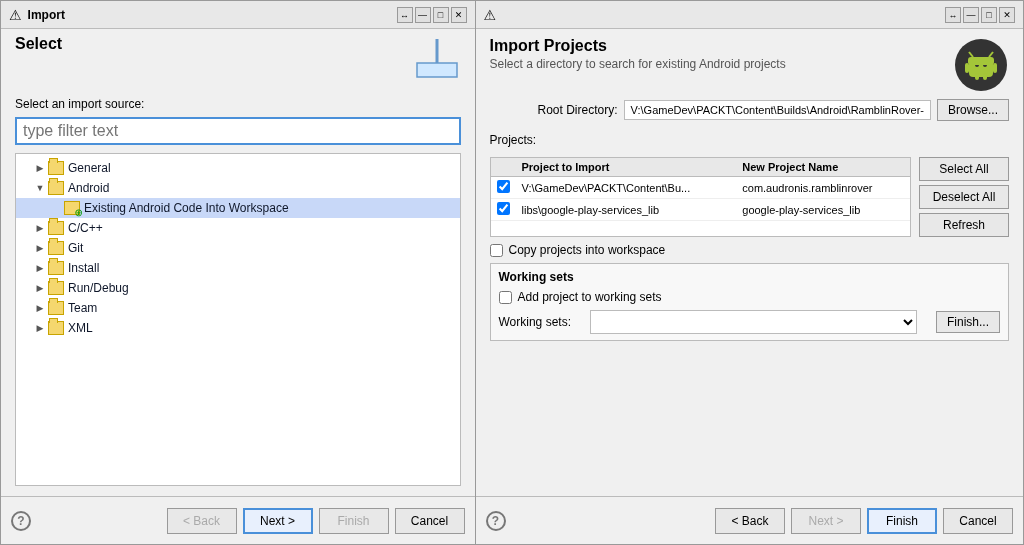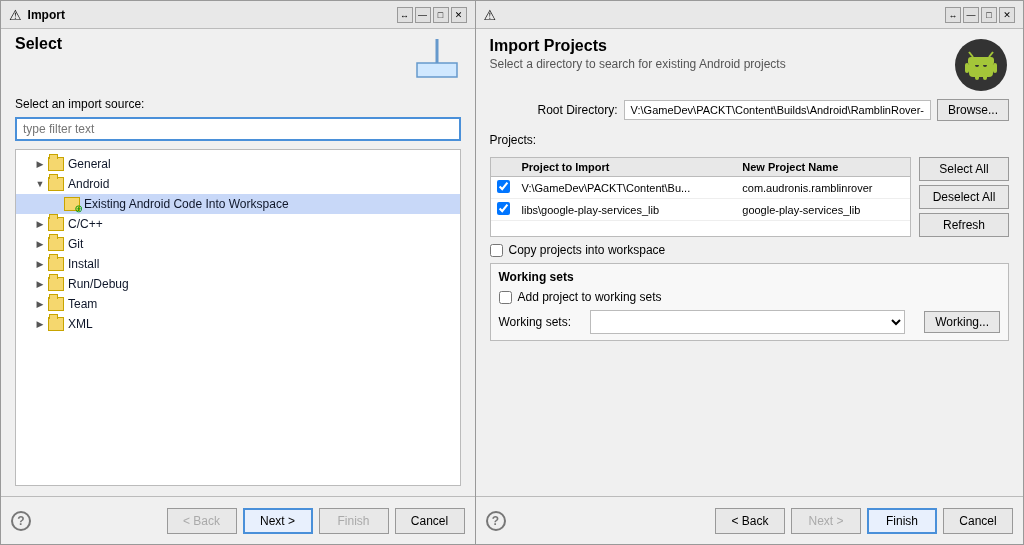--- a/index.html
+++ b/index.html
@@ -65,21 +65,21 @@
     .source-label {
       font-size: 12px;
       margin-bottom: 6px;
     }
 
     .filter-input {
       width: 100%;
       padding: 3px 6px;
       border: 2px solid #4a90d9;
       background: #fff;
-      font-size: 12px;
+      font-size: 16px;
       color: #aaa;
       margin-bottom: 8px;
       outline: none;
     }
 
     .tree-container {
       flex: 1;
       border: 1px solid #bbb;
       background: #fff;
       overflow-y: auto;
@@ -541,21 +541,21 @@
         <div class="working-sets-title">Working sets</div>
         <div class="add-project-row">
           <input type="checkbox" style="">
           <span>Add project to working sets</span>
         </div>
         <div class="working-sets-row">
           <span class="working-sets-label">Working sets:</span>
           <select class="working-sets-dropdown">
             <option></option>
           </select>
-          <button class="select-btn">Working...</button>
+          <button class="select-btn">Finish...</button>
         </div>
       </div>
     </div>
 
     <div class="bottom-bar">
       <div class="help-icon">?</div>
       <div class="bottom-buttons">
         <button class="btn">&lt; Back</button>
         <button class="btn" disabled="">Next &gt;</button>
         <button class="btn primary">Finish</button>

